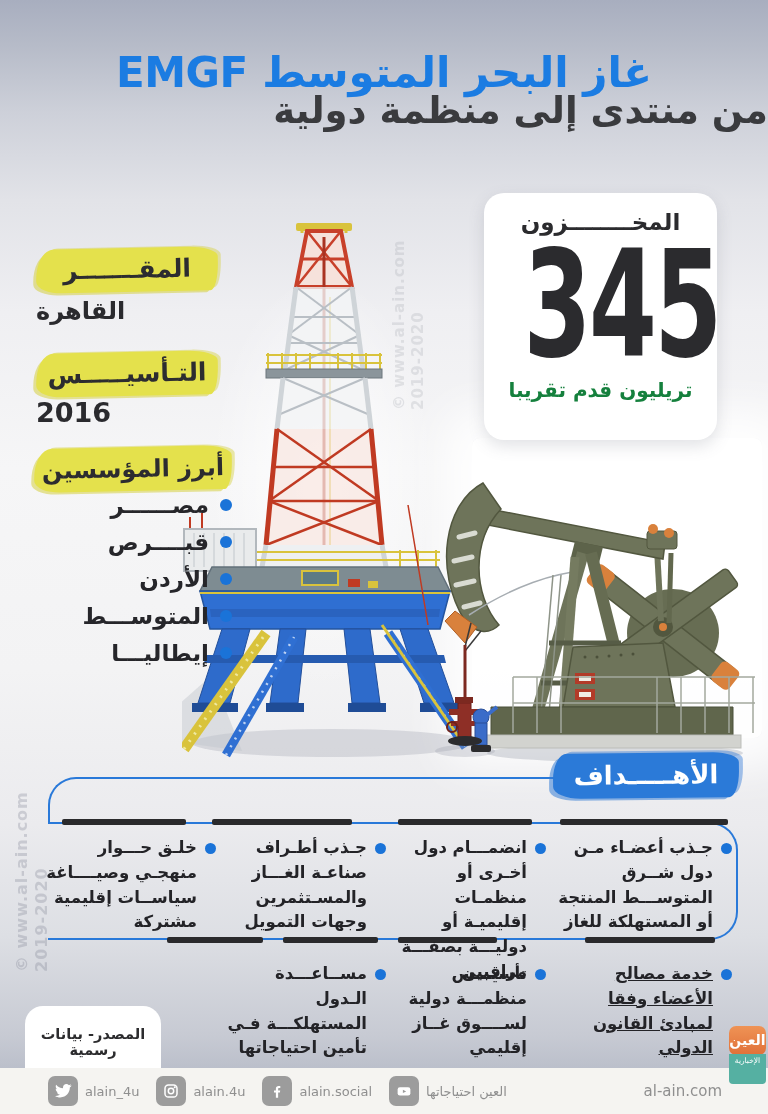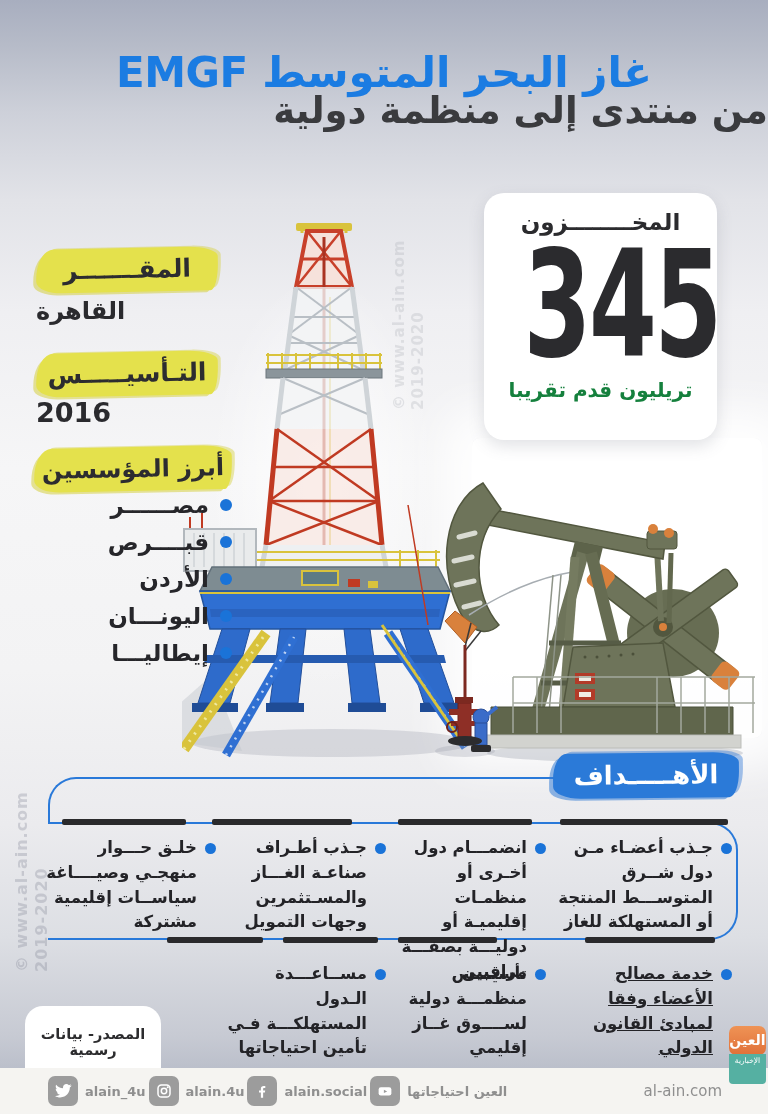--- a/index.html
+++ b/index.html
@@ -68,21 +68,21 @@
   .wm-mid  { left:390px; top:410px; color:rgba(160,162,170,.25); font-size:15px; }
 
   
   .source-card { left:25px; top:1006px; width:136px; height:62px; background:#fff;
     border-radius:18px 18px 0 0; text-align:center; }
   .source-card span { display:inline-block; margin-top:20px; font-size:14.5px; font-weight:bold;
     color:#2c2c2e; direction:rtl; }
 
   
   .footer { left:0; top:1068px; width:768px; height:46px; background:#f5f4f1; }
-  .social { position:absolute; left:48px; top:8px; display:flex; align-items:flex-end; gap:3px;font-weight:bold; }
+  .social { position:absolute; left:48px; top:8px; display:flex; align-items:flex-end; gap:17px; }
   .social-item { display:flex; align-items:center; gap:7px; cursor:pointer; }
   .icsq { width:30px; height:30px; border-radius:7px; background:#9c9c9c;
     display:flex; align-items:center; justify-content:center; }
   .social-label { font-size:13px; color:#8f8f8f; }
   .site { position:absolute; right:46px; top:14px; font-size:15px; color:#8f8f8f; }
   .brand { position:absolute; right:2px; top:-42px; width:37px; }
   .brand .orange { width:37px; height:29px; background:linear-gradient(#ef9355,#e0713a);
     border-radius:7px; color:#fff; font-weight:bold; font-size:14px; text-align:center;
     line-height:29px; direction:rtl; }
   .brand .teal { width:37px; height:30px; background:#55b0a2; border-radius:0 0 4px 4px;
@@ -326,21 +326,21 @@
     <div class="founder">
       <span class="dot"></span>
       <span>قبــــرص</span>
       </div>
     <div class="founder">
       <span class="dot"></span>
       <span>الأردن</span>
       </div>
     <div class="founder">
       <span class="dot"></span>
-      <span>اليونـــان</span>
+      <span>المتوســـط</span>
       </div>
     <div class="founder">
       <span class="dot"></span>
       <span>إيطاليـــا</span>
       </div>
   </div>
 
   <div class="abs card">
     <div class="lbl">المخــــــــزون</div>
     <div class="val">345</div>

